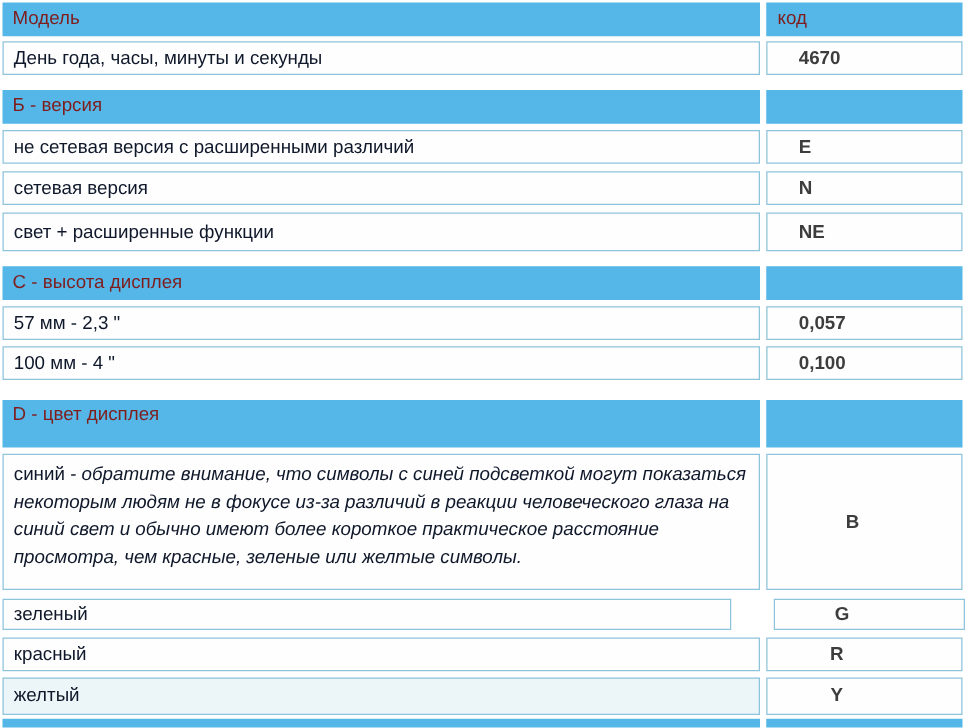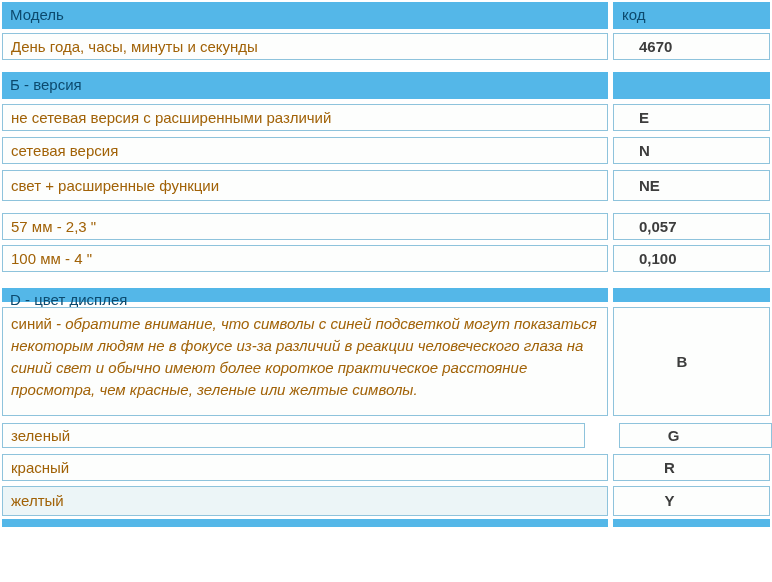--- a/index.html
+++ b/index.html
@@ -8,37 +8,37 @@
     font-family:"Liberation Sans","DejaVu Sans",sans-serif;
     -webkit-font-smoothing:antialiased;
   }
   .table{padding:2px 0 0 2px;}
   .tr{display:flex;gap:5px;}
   .cell{box-sizing:border-box;}
   .cell-l{width:606px;}
   .cell-r{width:157px;}
   
   .bar .cell{
-    background:#54b7e8;color:#0c4a6e;
+    background:#54b7e8;color:#7f1d1d;
     font-size:15px;
   }
   .bar .cell-l{padding-left:8px;}
   .bar .cell-r{padding-left:9px;}
   
   .data .cell{
     background:#fdfefd;border:1px solid #8ec3dc;
-    color:#a16207;font-size:15px;
+    color:#0f172a;font-size:15px;
   }
   .data .cell-l{padding-left:8px;}
   .data .cell-r{padding-left:25px;font-weight:bold;color:#3d3d3d;}
   .code-strong{font-weight:bold;color:#000000;font-size:17px;}
   .code-center{text-align:center;padding-left:0 !important;padding-right:44px;color:#000000;font-size:17px;}
   
   .h27{height:27px;line-height:25px;}
-  .h26{height:14px;line-height:24px;}
+  .h26{height:38px;line-height:24px;}
   .h31{height:31px;line-height:29px;}
   .h25{height:25px;line-height:23px;gap:34px;}
   .h30{height:30px;line-height:28px;}
   .h120{height:109px;}
   .h8{height:8px;}
   .mb3{margin-bottom:3px;} .mb4{margin-bottom:4px;} .mb5{margin-bottom:5px;border-radius:11px;}
   .mb6{margin-bottom:6px;} .mb7{margin-bottom:7px;} .mb12{margin-bottom:12px;}
   .mb16{margin-bottom:16px;}
   
   .note-cell{
@@ -80,20 +80,24 @@
   <div class="tr data h27 mb6">
     <div class="cell cell-l h27">сетевая версия</div>
     <div class="cell cell-r h27">N</div>
   </div>
 
   <div class="tr data h31 mb12">
     <div class="cell cell-l h31">свет + расширенные функции</div>
     <div class="cell cell-r h31 code-strong">NE</div>
   </div>
 
+  <div class="tr bar h27 mb5">
+    <div class="cell cell-l h27">C - высота дисплея</div>
+    <div class="cell cell-r h27"></div>
+  </div>
 
   <div class="tr data h27 mb5">
     <div class="cell cell-l h27">57 мм - 2,3 "</div>
     <div class="cell cell-r h27">0,057</div>
   </div>
 
   <div class="tr data h27 mb16">
     <div class="cell cell-l h27">100 мм - 4 "</div>
     <div class="cell cell-r h27">0,100</div>
   </div>

